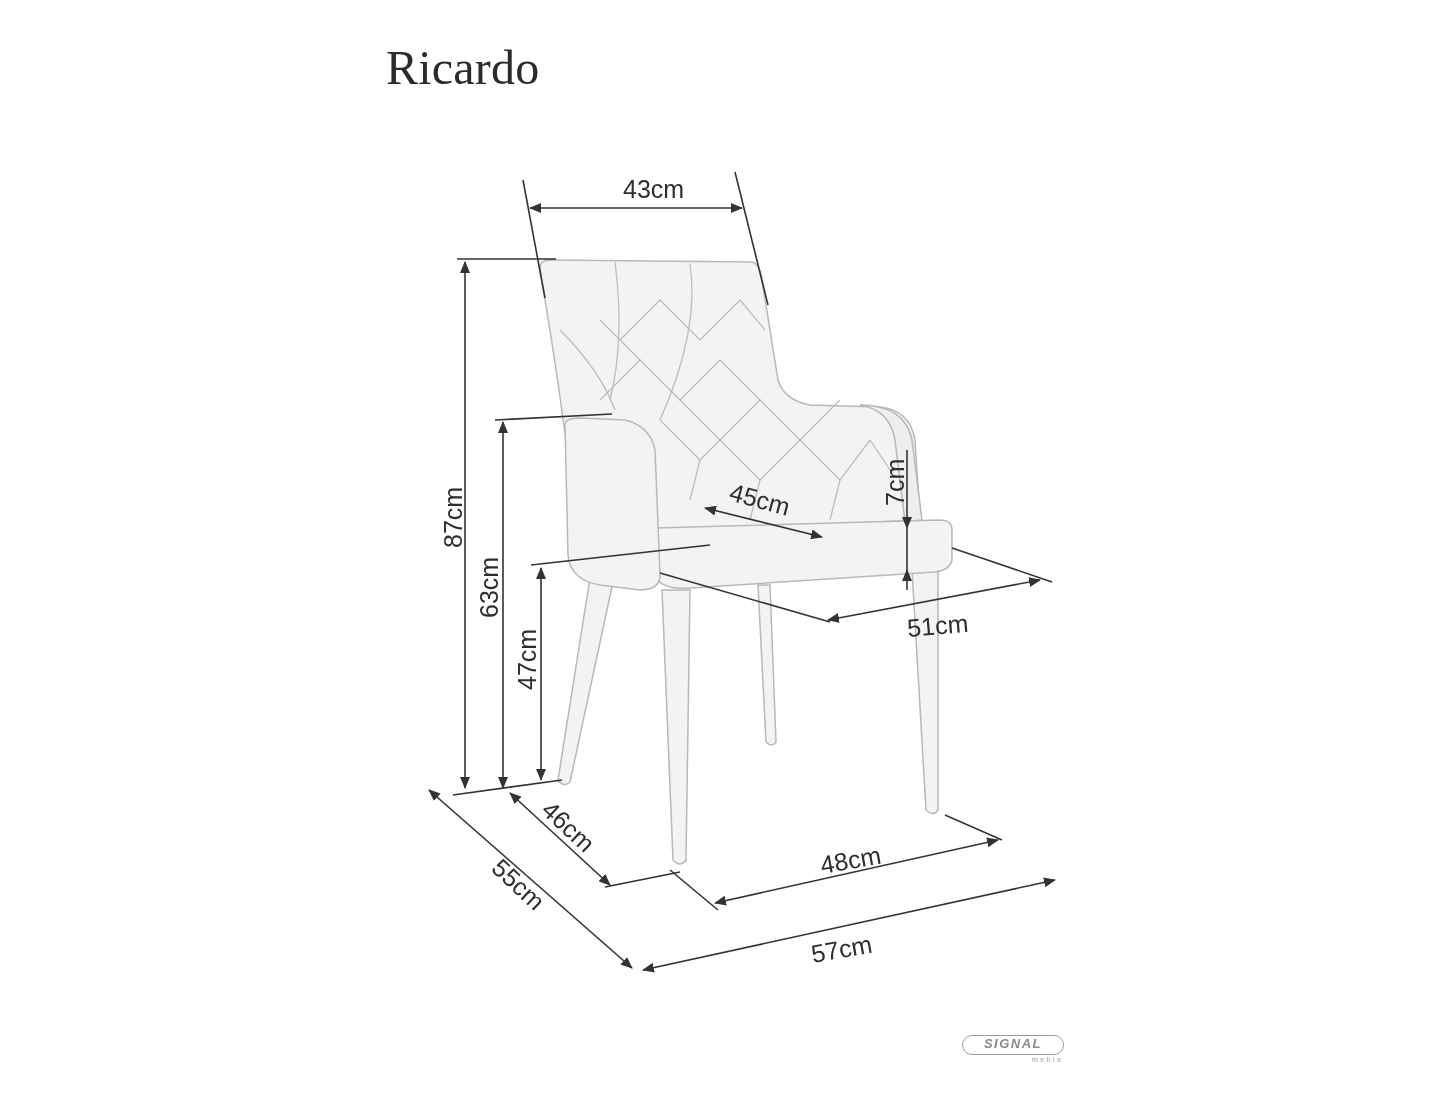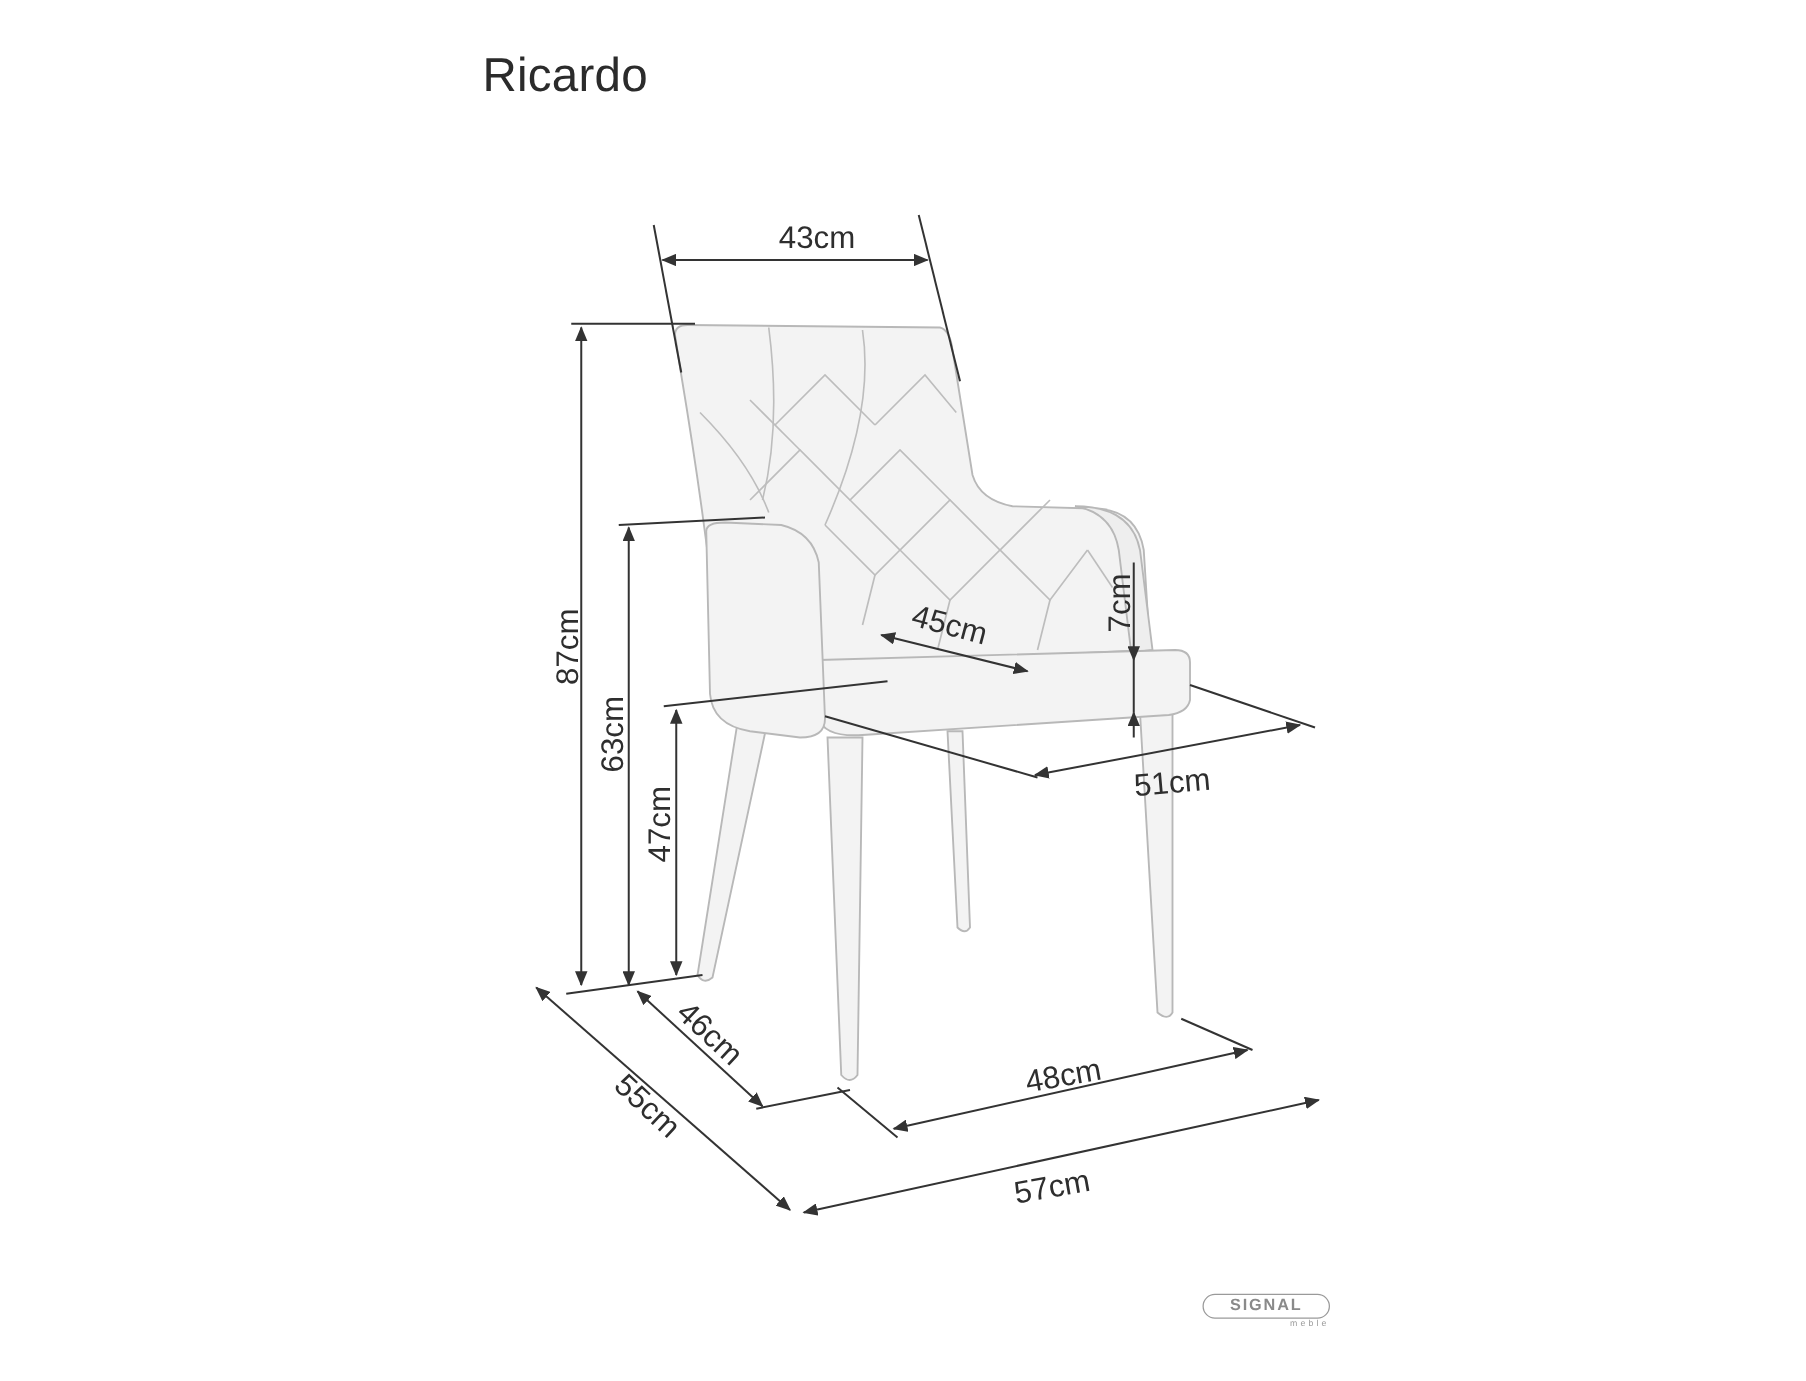--- a/index.html
+++ b/index.html
@@ -1,22 +1,22 @@
 <!DOCTYPE html>
 <html><head>
   <meta charset="utf-8">
   <style>
     html, body { margin: 0; padding: 0; background: #ffffff; }
     body { width: 1445px; height: 1105px; position: relative; overflow: hidden; font-family: "Liberation Sans", sans-serif; }
-    .title { position: absolute; left: 386px; top: 40px; font-size: 38px; color: #2b2b2b; font-family: Liberation Sans, sans-serif; letter-spacing: 0.2px; }
+    .title { position: absolute; left: 386px; top: 40px; font-size: 48px; color: #2b2b2b; font-family: Liberation Serif, serif; letter-spacing: 0.2px; }
     svg.diagram { position: absolute; left: 0; top: 0; }
     .dim-text { font-family: "Liberation Sans", sans-serif; font-size: 25px; fill: #2e2e2e; }
     .logo { position: absolute; left: 962px; top: 1035px; width: 102px; height: 22px; }
     .logo-box { position: absolute; left: 0; top: 0; width: 100px; height: 18px; border: 1.5px solid #9a9a9a; border-radius: 10px; }
-    .logo-text { position: absolute; left: 0; top: 1px; width: 102px; text-align: center; font-family: "Liberation Sans", sans-serif; font-weight: bold; font-size: 13px; letter-spacing: 1.5px; color: #8a8a8a; }
+    .logo-text { position: absolute; left: 0; top: 1px; width: 102px; text-align: center; font-family: "Liberation Sans", sans-serif; font-style: italic; font-weight: bold; font-size: 13px; letter-spacing: 1.5px; color: #8a8a8a; }
     .logo-sub { position: absolute; left: 70px; top: 21px; font-family: "Liberation Sans", sans-serif; font-size: 7px; letter-spacing: 2.5px; color: #9a9a9a; }
   </style>
 </head>
 <body>
 
 <div class="title">Ricardo</div>
 
 <svg class="diagram" width="1445" height="1105" viewBox="0 0 1445 1105">
   <defs>
     <marker id="arr" markerWidth="12" markerHeight="10" refX="11" refY="5" orient="auto" markerUnits="userSpaceOnUse">

